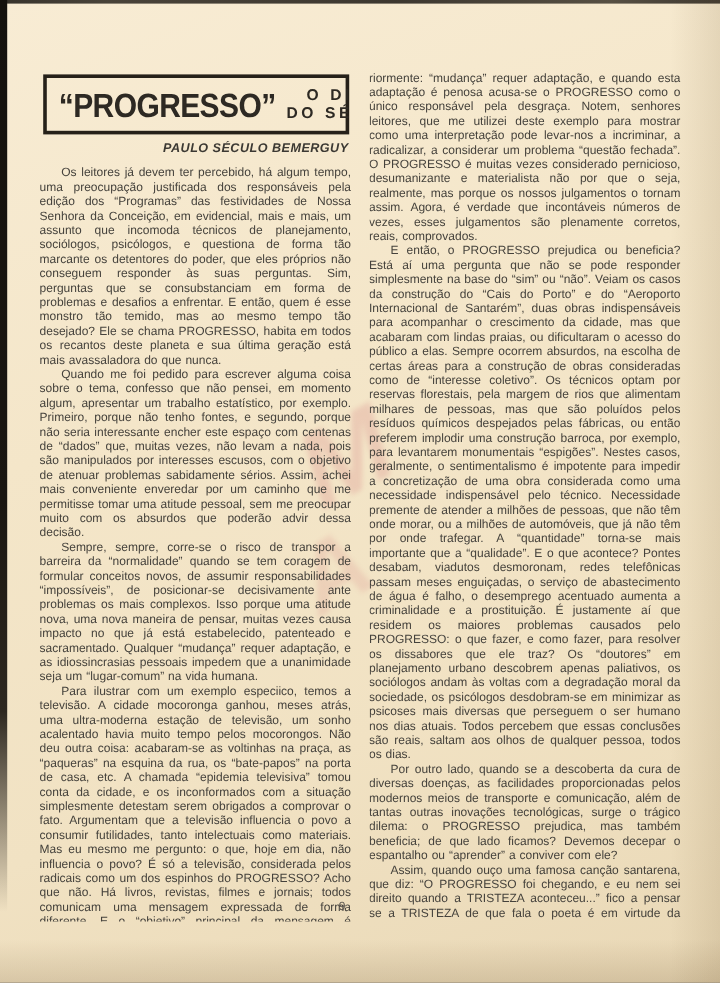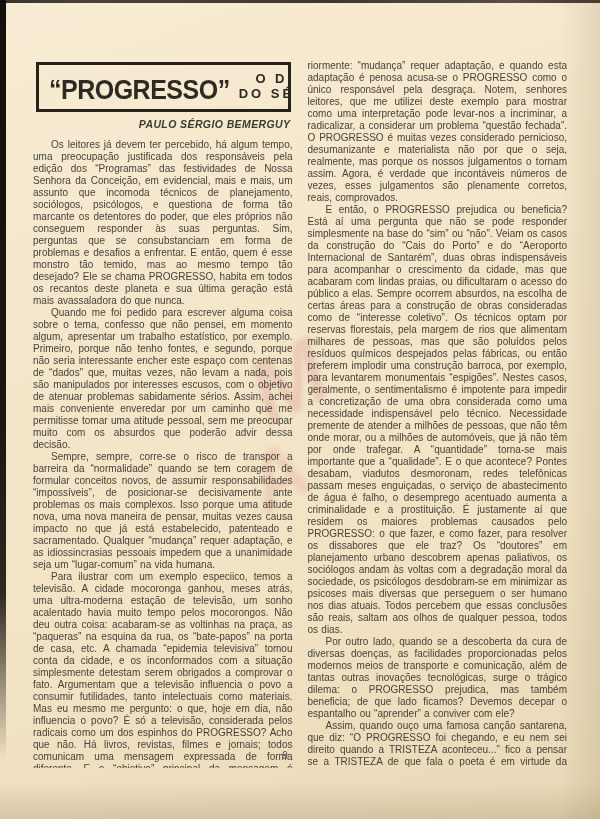--- a/index.html
+++ b/index.html
@@ -101,21 +101,21 @@
     <div class="columns">
 
       <div class="col">
         <div class="title-box">
           <span class="title-main">“PROGRESSO”</span>
           <span class="title-sub">
             <span>O DILEMA</span>
             <span>DO SÉCULO</span>
           </span>
         </div>
-        <div class="byline">PAULO SÉRGIO BEMERGUY</div>
+        <div class="byline">PAULO SÉCULO BEMERGUY</div>
 
         <p class="body-par">Os leitores já devem ter percebido, há algum tempo, uma preocupação justificada dos responsáveis pela edição dos “Programas” das festividades de Nossa Senhora da Conceição, em evidencial, mais e mais, um assunto que incomoda técnicos de planejamento, sociólogos, psicólogos, e questiona de forma tão marcante os detentores do poder, que eles próprios não conseguem responder às suas perguntas. Sim, perguntas que se consubstanciam em forma de problemas e desafios a enfrentar. E então, quem é esse monstro tão temido, mas ao mesmo tempo tão desejado? Ele se chama PROGRESSO, habita em todos os recantos deste planeta e sua última geração está mais avassaladora do que nunca.</p>
         <p class="body-par">Quando me foi pedido para escrever alguma coisa sobre o tema, confesso que não pensei, em momento algum, apresentar um trabalho estatístico, por exemplo. Primeiro, porque não tenho fontes, e segundo, porque não seria interessante encher este espaço com centenas de “dados” que, muitas vezes, não levam a nada, pois são manipulados por interesses escusos, com o objetivo de atenuar problemas sabidamente sérios. Assim, achei mais conveniente enveredar por um caminho que me permitisse tomar uma atitude pessoal, sem me preocupar muito com os absurdos que poderão advir dessa decisão.</p>
         <p class="body-par">Sempre, sempre, corre-se o risco de transpor a barreira da “normalidade” quando se tem coragem de formular conceitos novos, de assumir responsabilidades “impossíveis”, de posicionar-se decisivamente ante problemas os mais complexos. Isso porque uma atitude nova, uma nova maneira de pensar, muitas vezes causa impacto no que já está estabelecido, patenteado e sacramentado. Qualquer “mudança” requer adaptação, e as idiossincrasias pessoais impedem que a unanimidade seja um “lugar-comum” na vida humana.</p>
         <p class="body-par">Para ilustrar com um exemplo especiico, temos a televisão. A cidade mocoronga ganhou, meses atrás, uma ultra-moderna estação de televisão, um sonho acalentado havia muito tempo pelos mocorongos. Não deu outra coisa: acabaram-se as voltinhas na praça, as “paqueras” na esquina da rua, os “bate-papos” na porta de casa, etc. A chamada “epidemia televisiva” tomou conta da cidade, e os inconformados com a situação simplesmente detestam serem obrigados a comprovar o fato. Argumentam que a televisão influencia o povo a consumir futilidades, tanto intelectuais como materiais. Mas eu mesmo me pergunto: o que, hoje em dia, não influencia o povo? É só a televisão, considerada pelos radicais como um dos espinhos do PROGRESSO? Acho que não. Há livros, revistas, filmes e jornais; todos comunicam uma mensagem expressada de forma diferente. E o “objetivo” principal da mensagem é justamente este: o de “influenciar” o público, visto que a chamada “função conativa da linguagem” se baseia na persuasão do receptor pelo emissor. Sem perceberem este aspecto, os reacionários, ou “saudosistas”, como prefiro chamá-los, arrogam-se o direito de profetizar a promiscuidade que a televisão pode causar na sociedade, por causa de sua influência permissiva sobre a mesma. Ora, isto é inconcebível. Mas prova o que afirmei ante-</p>
       </div>
 
       <div class="col">
         <p class="body-par no-indent">riormente: “mudança” requer adaptação, e quando esta adaptação é penosa acusa-se o PROGRESSO como o único responsável pela desgraça. Notem, senhores leitores, que me utilizei deste exemplo para mostrar como uma interpretação pode levar-nos a incriminar, a radicalizar, a considerar um problema “questão fechada”. O PROGRESSO é muitas vezes considerado pernicioso, desumanizante e materialista não por que o seja, realmente, mas porque os nossos julgamentos o tornam assim. Agora, é verdade que incontáveis números de vezes, esses julgamentos são plenamente corretos, reais, comprovados.</p>
         <p class="body-par">E então, o PROGRESSO prejudica ou beneficia? Está aí uma pergunta que não se pode responder simplesmente na base do “sim” ou “não”. Veiam os casos da construção do “Cais do Porto” e do “Aeroporto Internacional de Santarém”, duas obras indispensáveis para acompanhar o crescimento da cidade, mas que acabaram com lindas praias, ou dificultaram o acesso do público a elas. Sempre ocorrem absurdos, na escolha de certas áreas para a construção de obras consideradas como de “interesse coletivo”. Os técnicos optam por reservas florestais, pela margem de rios que alimentam milhares de pessoas, mas que são poluídos pelos resíduos químicos despejados pelas fábricas, ou então preferem implodir uma construção barroca, por exemplo, para levantarem monumentais “espigões”. Nestes casos, geralmente, o sentimentalismo é impotente para impedir a concretização de uma obra considerada como uma necessidade indispensável pelo técnico. Necessidade premente de atender a milhões de pessoas, que não têm onde morar, ou a milhões de automóveis, que já não têm por onde trafegar. A “quantidade” torna-se mais importante que a “qualidade”. E o que acontece? Pontes desabam, viadutos desmoronam, redes telefônicas passam meses enguiçadas, o serviço de abastecimento de água é falho, o desemprego acentuado aumenta a criminalidade e a prostituição. É justamente aí que residem os maiores problemas causados pelo PROGRESSO: o que fazer, e como fazer, para resolver os dissabores que ele traz? Os “doutores” em planejamento urbano descobrem apenas paliativos, os sociólogos andam às voltas com a degradação moral da sociedade, os psicólogos desdobram-se em minimizar as psicoses mais diversas que perseguem o ser humano nos dias atuais. Todos percebem que essas conclusões são reais, saltam aos olhos de qualquer pessoa, todos os dias.</p>

